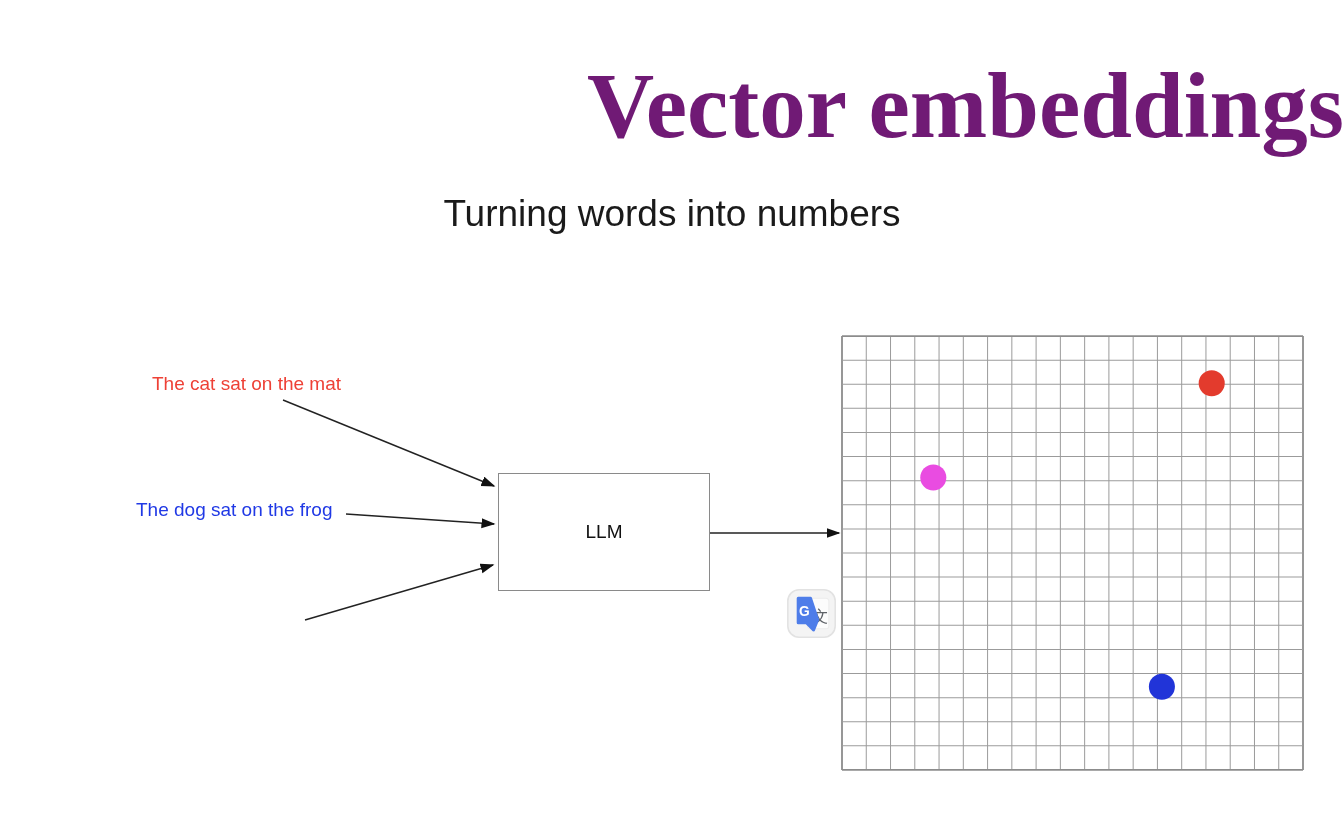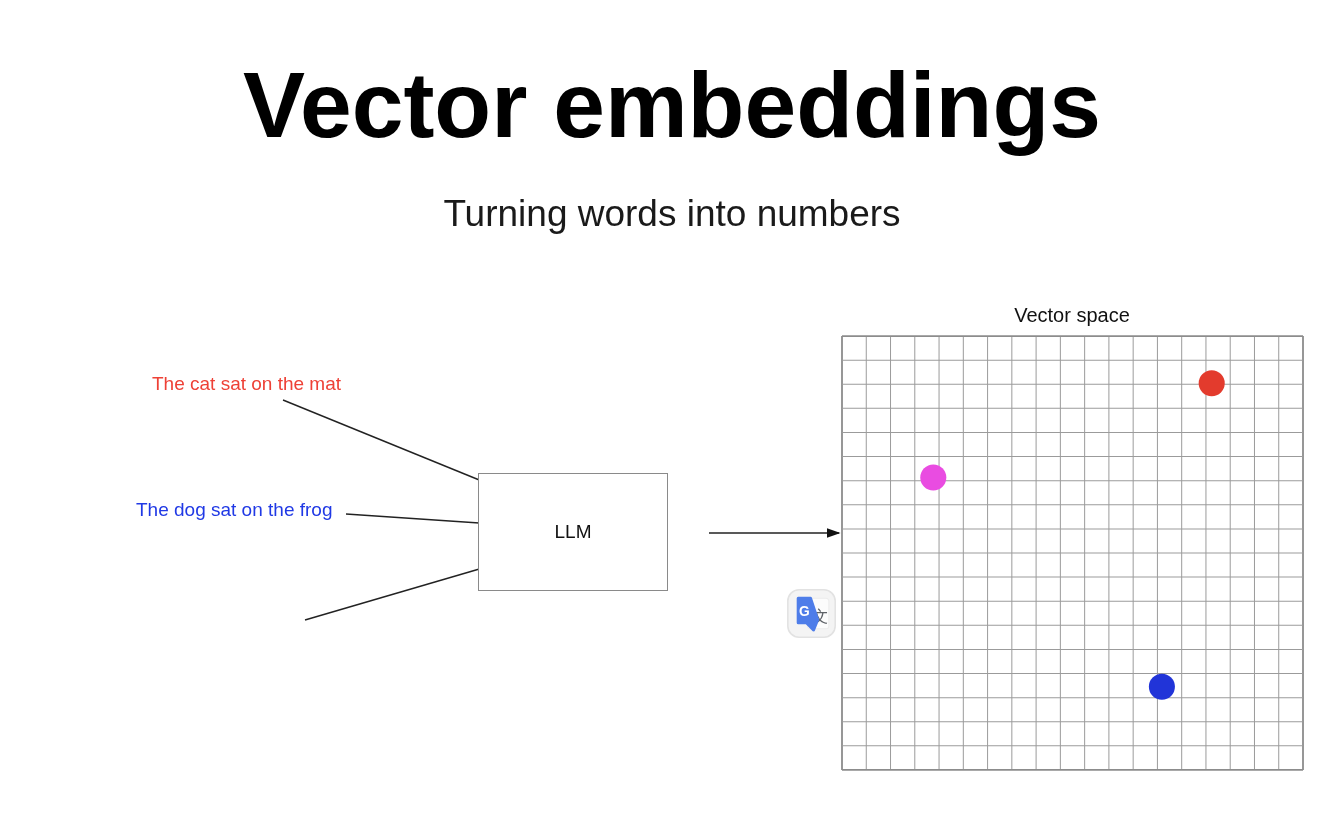--- a/index.html
+++ b/index.html
@@ -10,27 +10,28 @@
     background: #ffffff;
     font-family: "Liberation Sans", sans-serif;
     color: #111111;
     overflow: hidden;
   }
   .slide-title {
     position: absolute;
     top: 52px;
     left: 0;
     right: 0;
-    text-align: center;
+    text-align: right;
     font-size: 93px;
     font-weight: 700;
     letter-spacing: 0px;
-    color: #000000;
+    color: #701a75;
     margin: 0;
     white-space: nowrap;
+    font-family: Liberation Serif, serif;
   }
   .slide-subtitle {
     position: absolute;
     top: 193px;
     left: 0;
     right: 0;
     text-align: center;
     font-size: 37px;
     font-weight: 400;
     color: #1a1a1a;
@@ -40,23 +41,23 @@
   .sentence {
     position: absolute;
     font-size: 19px;
     white-space: nowrap;
   }
   .sentence-cat { left: 152px; top: 373px; text-align: right; }
   .sentence-dog { left: 136px; top: 499px; text-align: right; }
   .sentence-centipede { left: 76px; top: 629px; }
   .llm-box {
     position: absolute;
-    left: 478px;
+    left: 498px;
     top: 473px;
-    width: 190px;
+    width: 212px;
     height: 118px;
     border: 1.6px solid #8a8a8a;
     background: #ffffff;
     display: flex;
     align-items: center;
     justify-content: center;
     font-size: 19px;
     color: #111111;
     box-sizing: border-box;
   }
@@ -108,21 +109,20 @@
     <line x1="283" y1="400" x2="494" y2="486" stroke="#222222" stroke-width="1.4" marker-end="url(#ah)"></line>
     <line x1="346" y1="514" x2="494" y2="524" stroke="#222222" stroke-width="1.4" marker-end="url(#ah)"></line>
     <line x1="305" y1="620" x2="493" y2="565" stroke="#222222" stroke-width="1.4" marker-end="url(#ah)"></line>
     <line x1="709" y1="533" x2="839" y2="533" stroke="#222222" stroke-width="1.4" marker-end="url(#ah)"></line>
   </svg>
 
   <div class="llm-box">
     <span>LLM</span>
   </div>
 
-  <div class="vector-space-title">Vector space</div>
 
   <svg class="vector-space-grid" width="461" height="434" viewBox="0 0 460 433">
       <line x1="0" y1="0" x2="0" y2="433" stroke="#8c8c8c" stroke-width="1.8"></line>
       <line x1="24.21" y1="0" x2="24.21" y2="433" stroke="#9b9b9b" stroke-width="1"></line>
       <line x1="48.42" y1="0" x2="48.42" y2="433" stroke="#9b9b9b" stroke-width="1"></line>
       <line x1="72.63" y1="0" x2="72.63" y2="433" stroke="#9b9b9b" stroke-width="1"></line>
       <line x1="96.84" y1="0" x2="96.84" y2="433" stroke="#9b9b9b" stroke-width="1"></line>
       <line x1="121.05" y1="0" x2="121.05" y2="433" stroke="#9b9b9b" stroke-width="1"></line>
       <line x1="145.26" y1="0" x2="145.26" y2="433" stroke="#9b9b9b" stroke-width="1"></line>
       <line x1="169.47" y1="0" x2="169.47" y2="433" stroke="#9b9b9b" stroke-width="1"></line>

